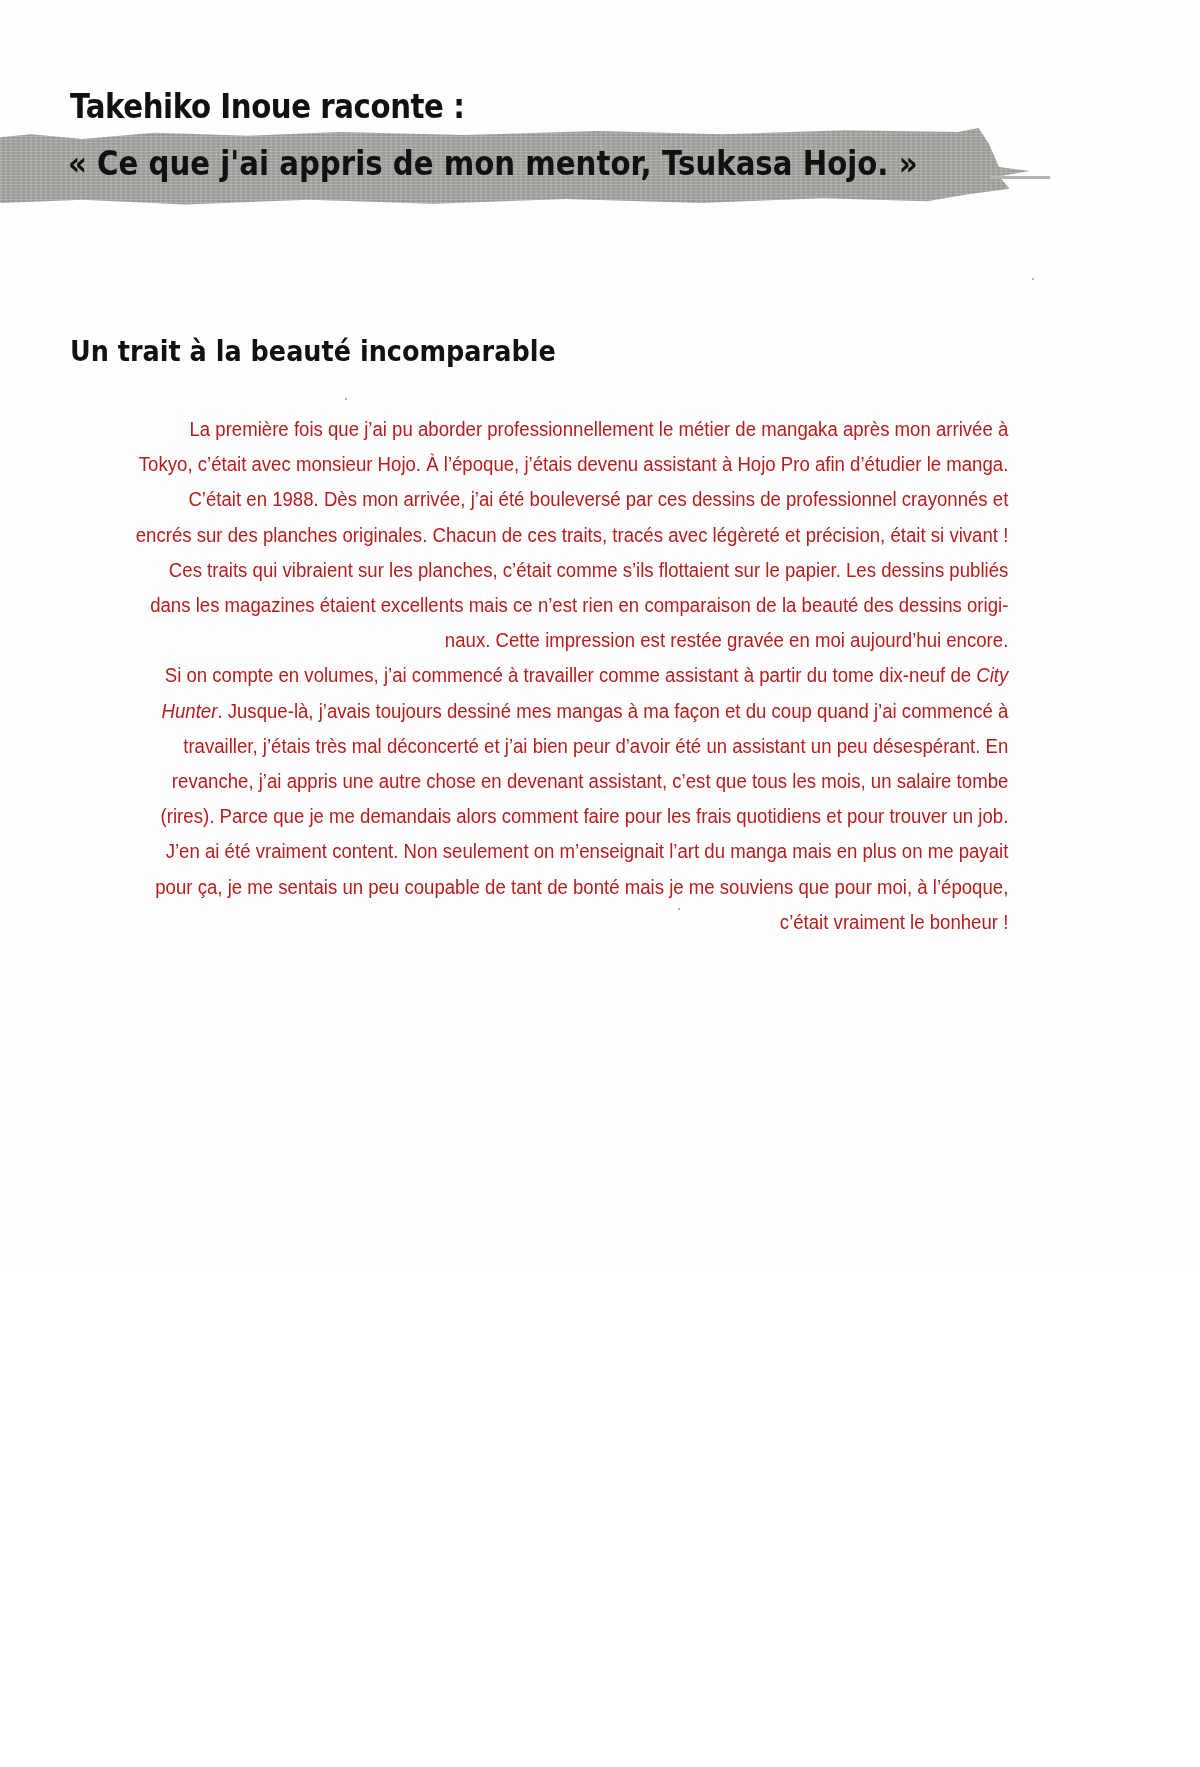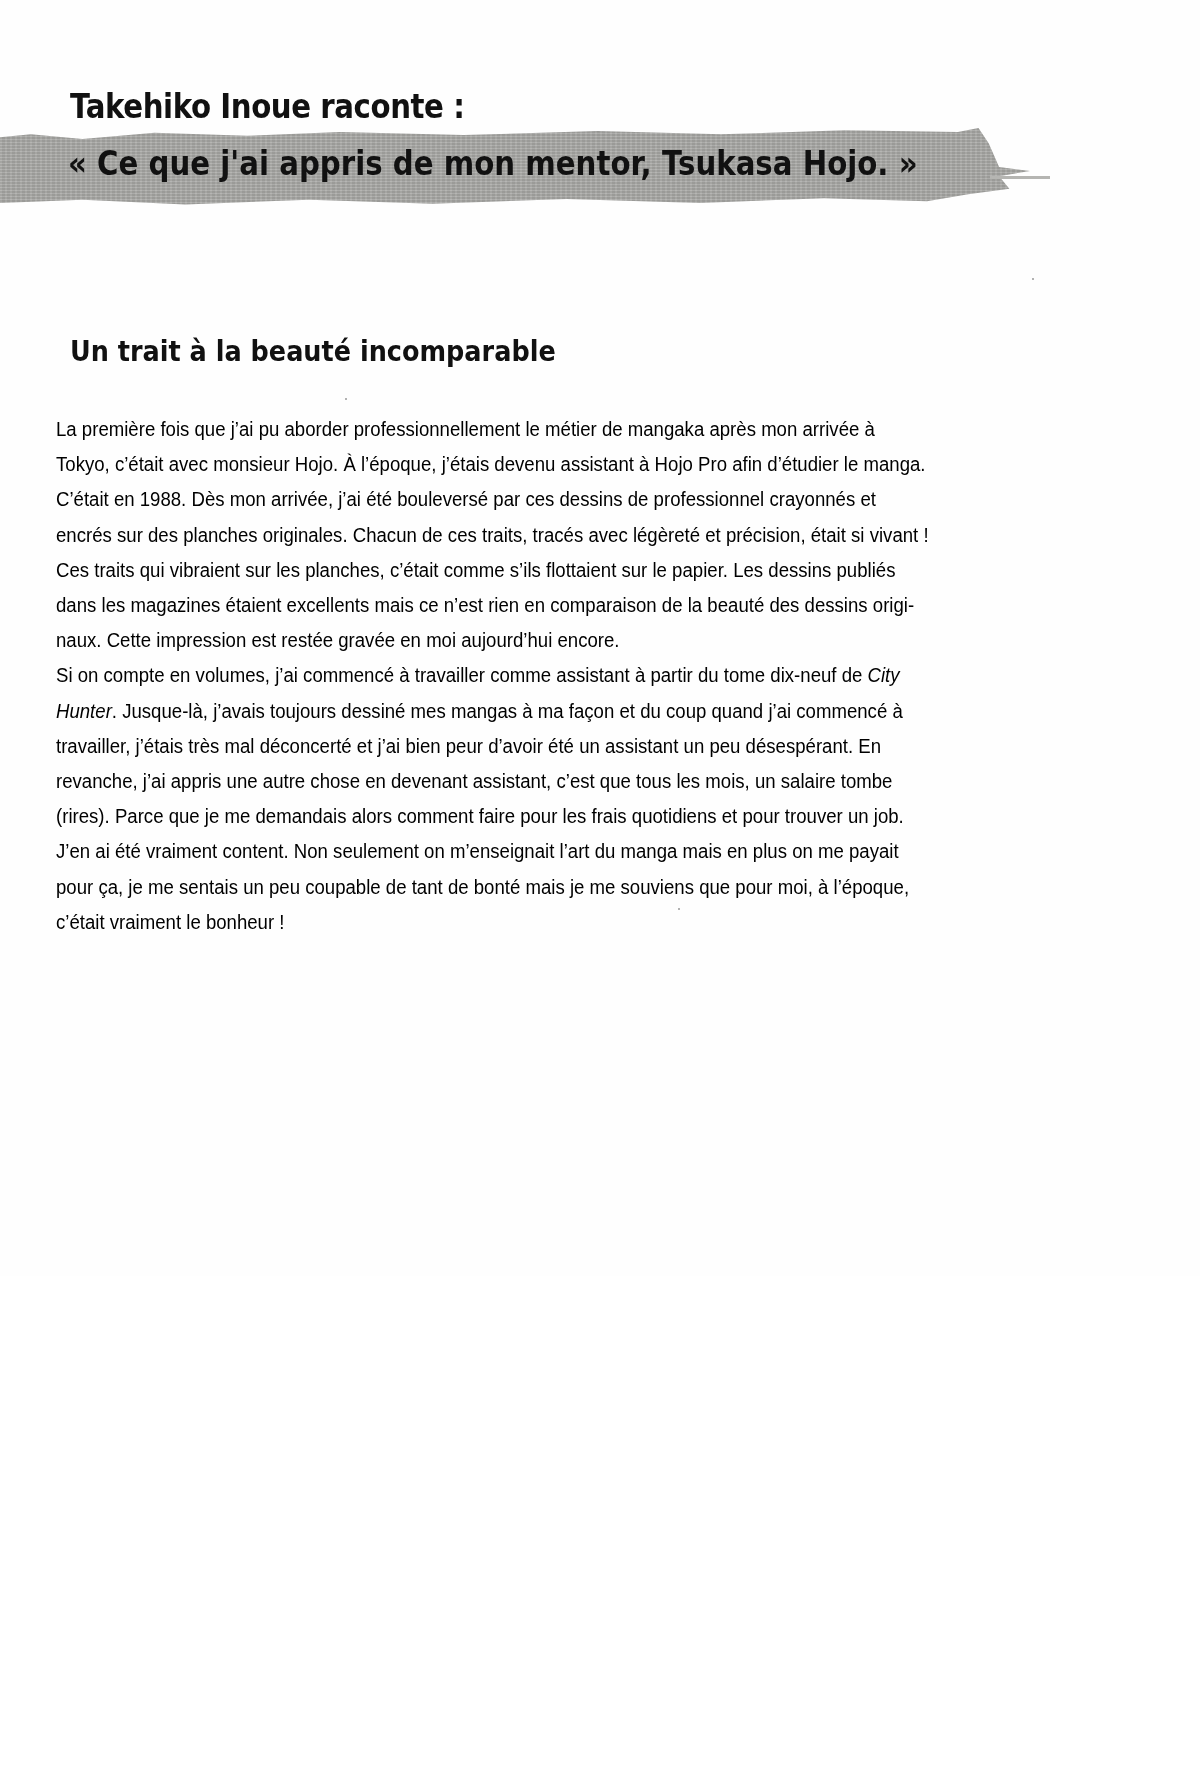--- a/index.html
+++ b/index.html
@@ -34,21 +34,21 @@
   .section-heading {
     position: absolute; left: 70px; top: 334px;
     font-family: "DejaVu Sans", sans-serif; font-weight: bold;
     font-size: 29px; color: #111;
     transform: scaleX(0.88); transform-origin: left top;
     white-space: nowrap;
   }
   .body-text {
     position: absolute; left: 56px; top: 412px; width: 1024px;
     font-family: "Liberation Sans", sans-serif;
-    font-size: 20px; line-height: 35.2px; color: #000000;
+    font-size: 20px; line-height: 35.2px; color: #b91c1c; text-align: right;
   }
   .body-line { display: block; white-space: nowrap; transform: scaleX(0.93); transform-origin: left center; }
   .em { font-style: italic; }
   .speck { position: absolute; width: 2px; height: 2px; background: #999; border-radius: 50%; }
 </style>
 </head>
 <body>
 
 <div class="page">
 

